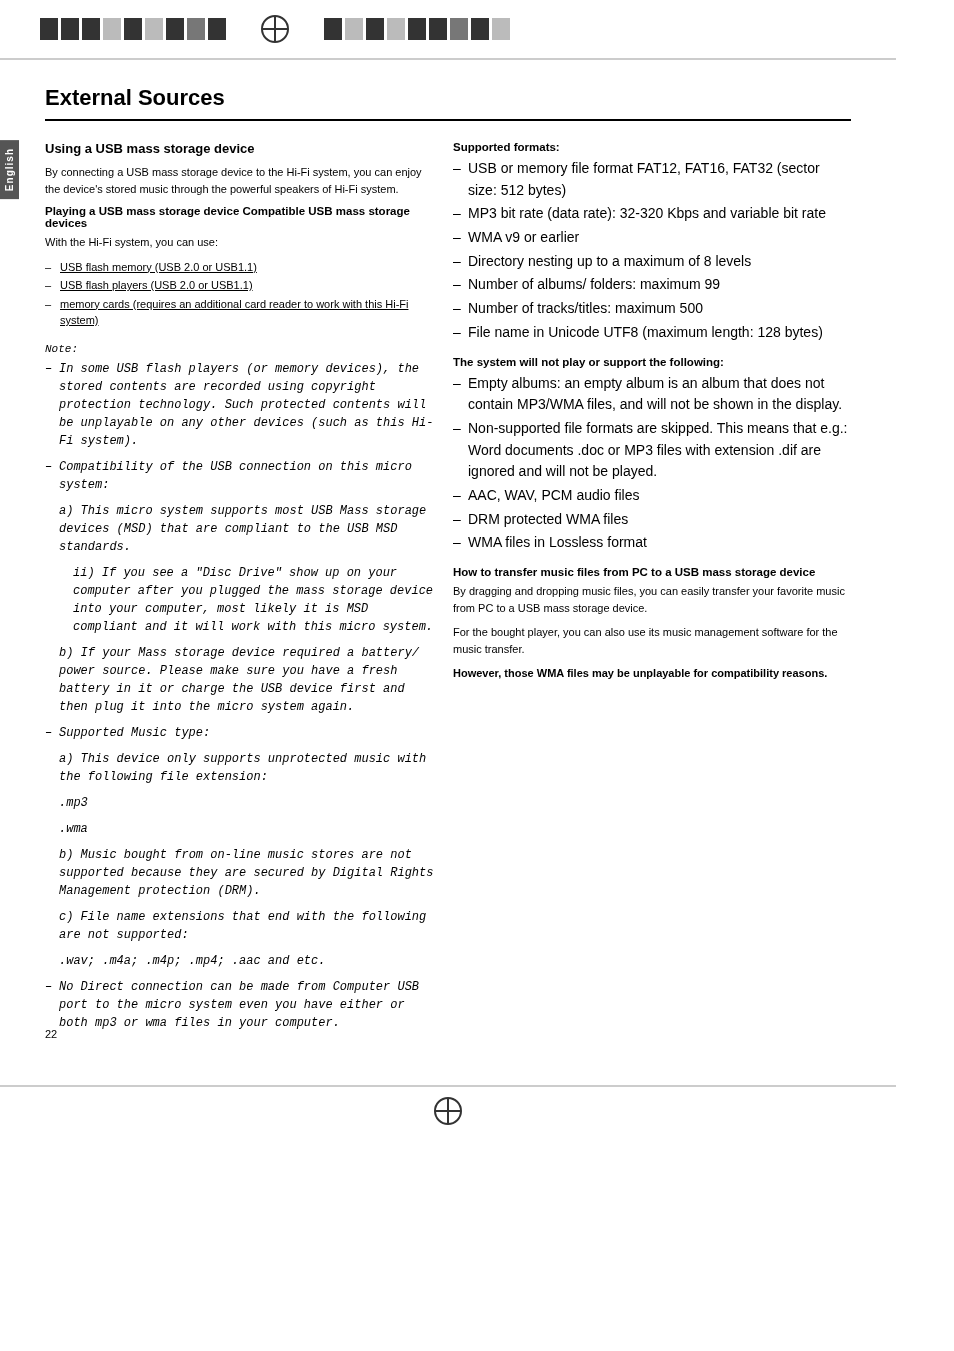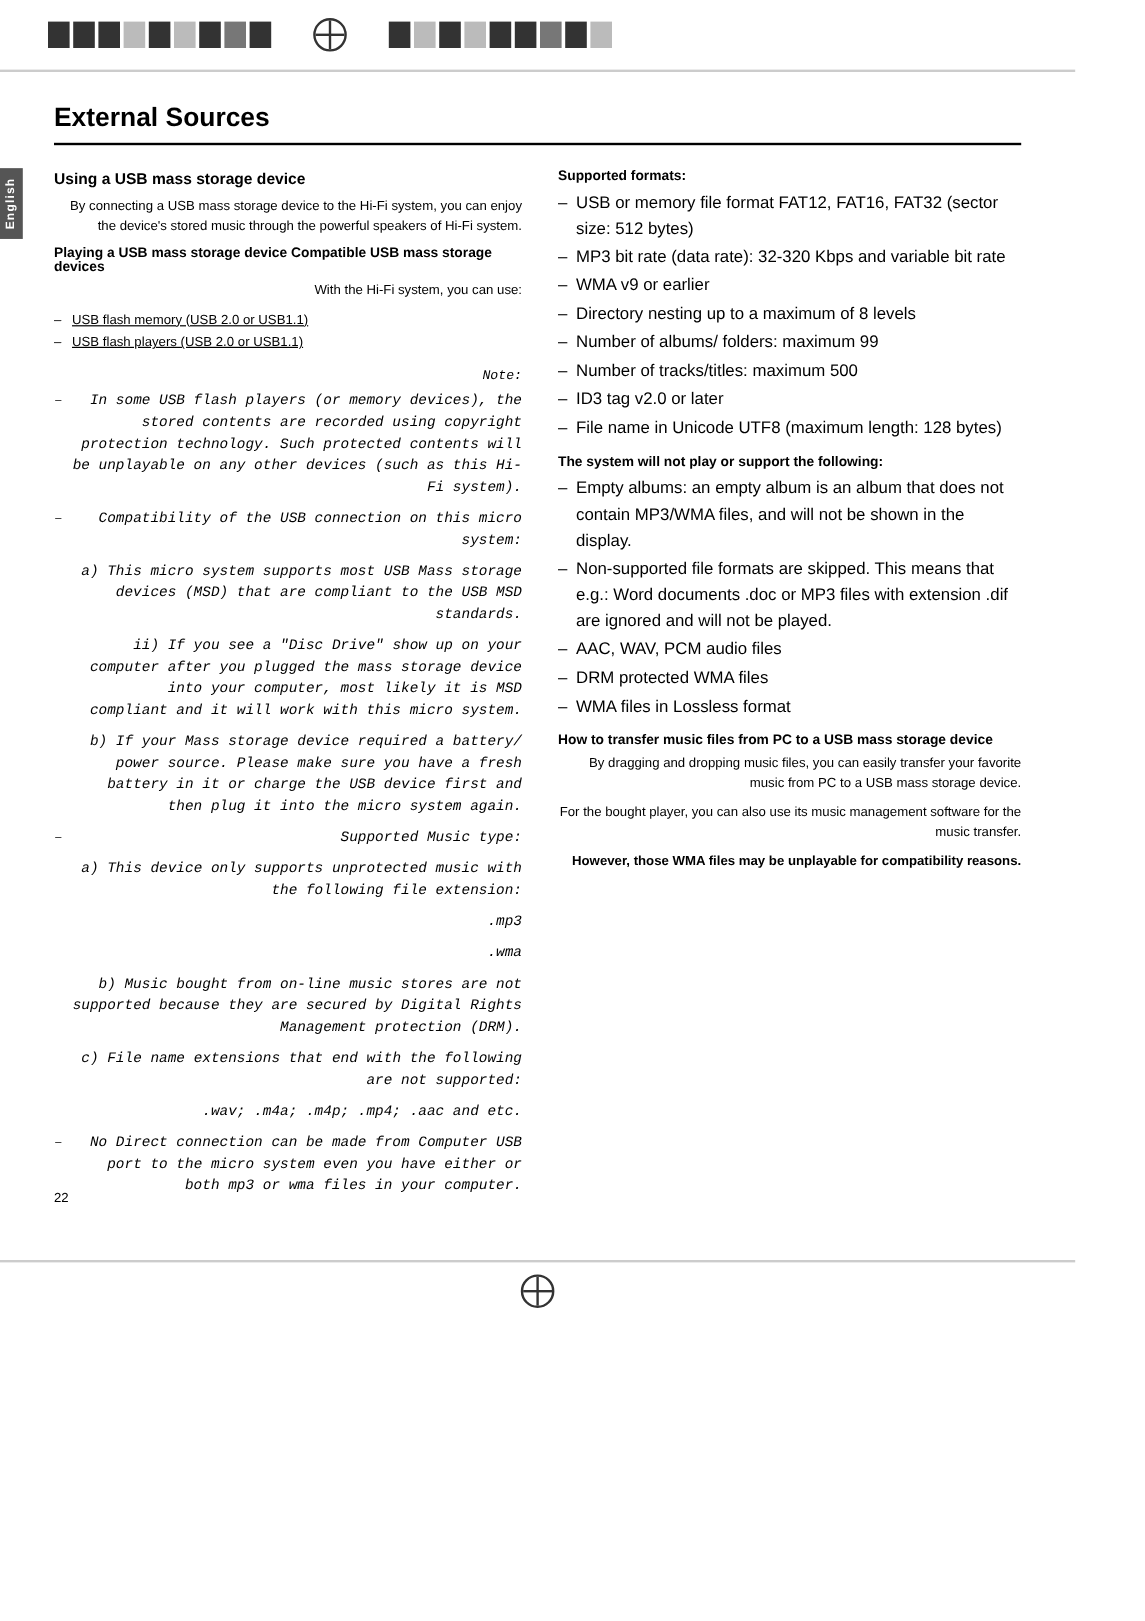--- a/index.html
+++ b/index.html
@@ -117,21 +117,21 @@
       writing-mode: vertical-rl;
       text-orientation: mixed;
       transform: rotate(180deg);
       padding: 8px 4px;
       letter-spacing: 1px;
     }
 
     
     .two-col {
       display: flex;
-      gap: 30px;
+      gap: 18px;
     }
 
     .col-left {
       width: 390px;
       flex-shrink: 0;
     }
 
     .col-right {
       flex: 1;
     }
@@ -146,21 +146,20 @@
     h3 {
       font-size: 11.5px;
       font-weight: bold;
       margin-bottom: 5px;
     }
 
     p {
       font-size: 11px;
       line-height: 1.5;
       margin-bottom: 8px;
-      text-align: right;
     }
 
     
     .bullet-list {
       list-style: none;
       margin-bottom: 10px;
       text-decoration: underline;
     }
 
     .bullet-list li {
@@ -333,20 +332,21 @@
 
         <h3>
           <span>Playing a USB mass storage device Compatible USB mass storage devices</span>
         </h3>
 
         <p>With the Hi-Fi system, you can use:</p>
 
         <ul class="bullet-list">
           <li><span>USB flash memory (USB 2.0 or USB1.1)</span></li>
           <li><span>USB flash players (USB 2.0 or USB1.1)</span></li>
+          <li><span>memory cards (requires an additional card reader to work with this Hi-Fi system)</span></li>
         </ul>
 
         <div class="note-section">
           <p class="note-label">Note:</p>
 
           <p class="note-text note-dash">
             <em>In some USB flash players (or memory devices), the stored contents are recorded using copyright protection technology. Such protected contents will be unplayable on any other devices (such as this Hi-Fi system).</em>
           </p>
 
           <div class="note-block">
@@ -401,21 +401,20 @@
 
         <h3>Supported formats:</h3>
 
         <ul class="right-col-list">
           <li><span>USB or memory file format FAT12, FAT16, FAT32 (sector size: 512 bytes)</span></li>
           <li><span>MP3 bit rate (data rate): 32-320 Kbps and variable bit rate</span></li>
           <li><span>WMA v9 or earlier</span></li>
           <li><span>Directory nesting up to a maximum of 8 levels</span></li>
           <li><span>Number of albums/ folders: maximum 99</span></li>
           <li><span>Number of tracks/titles: maximum 500</span></li>
-          <li><span>ID3 tag v2.0 or later</span></li>
           <li><span>File name in Unicode UTF8 (maximum length: 128 bytes)</span></li>
         </ul>
 
         <h3>The system will not play or support the following:</h3>
 
         <ul class="right-col-list">
           <li><span>Empty albums: an empty album is an album that does not contain MP3/WMA files, and will not be shown in the display.</span></li>
           <li><span>Non-supported file formats are skipped. This means that e.g.: Word documents .doc or MP3 files with extension .dif are ignored and will not be played.</span></li>
           <li><span>AAC, WAV, PCM audio files</span></li>
           <li><span>DRM protected WMA files</span></li>

